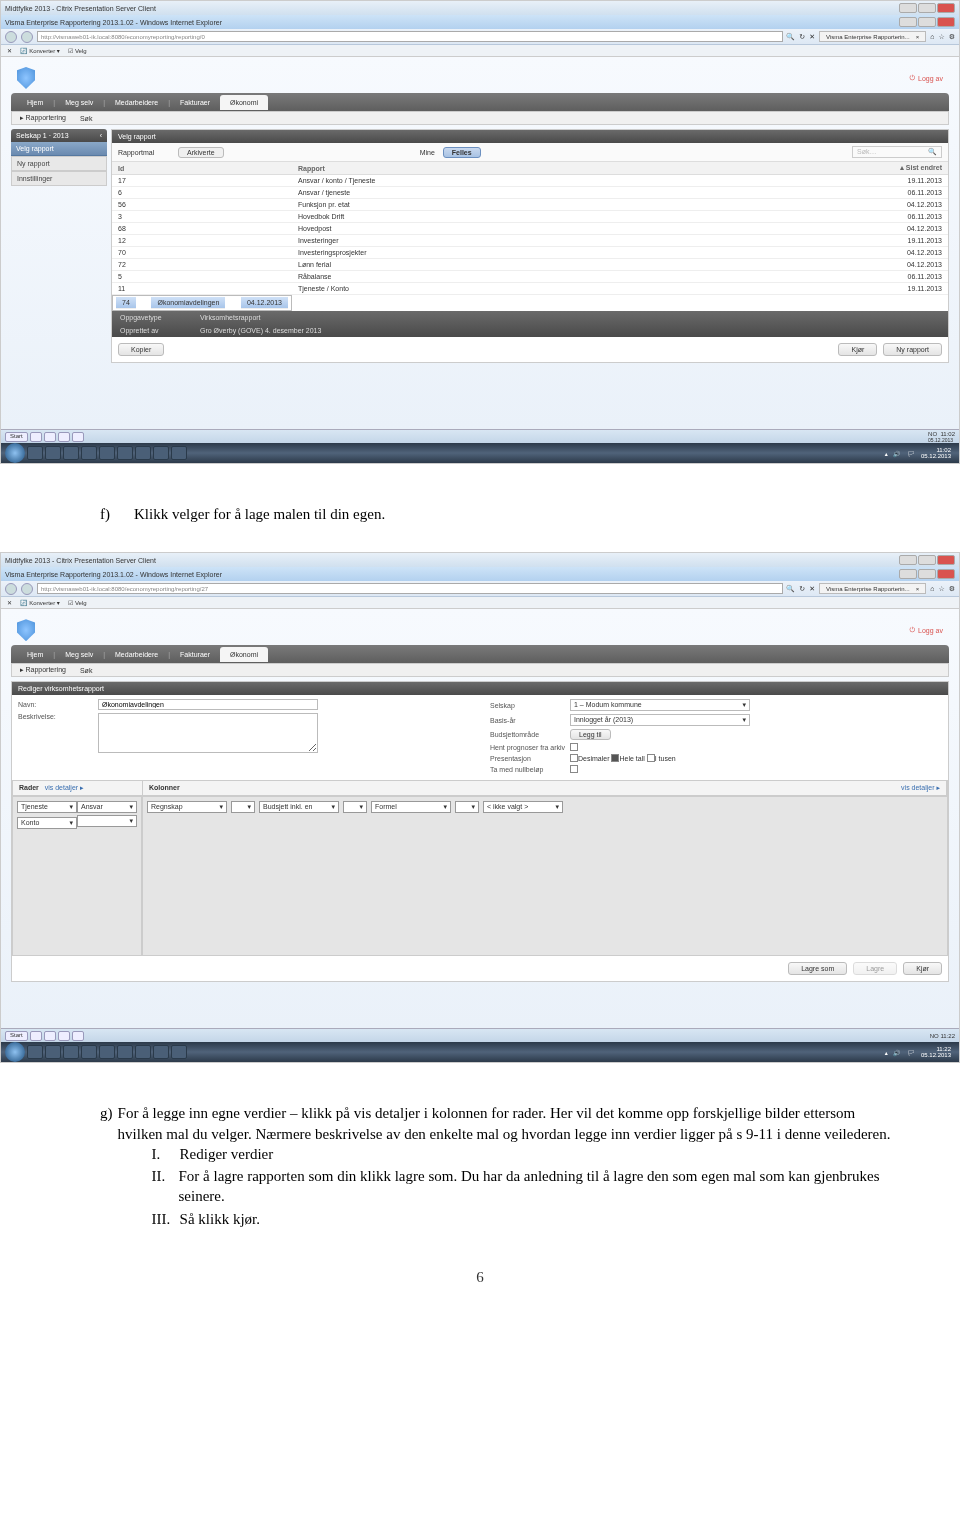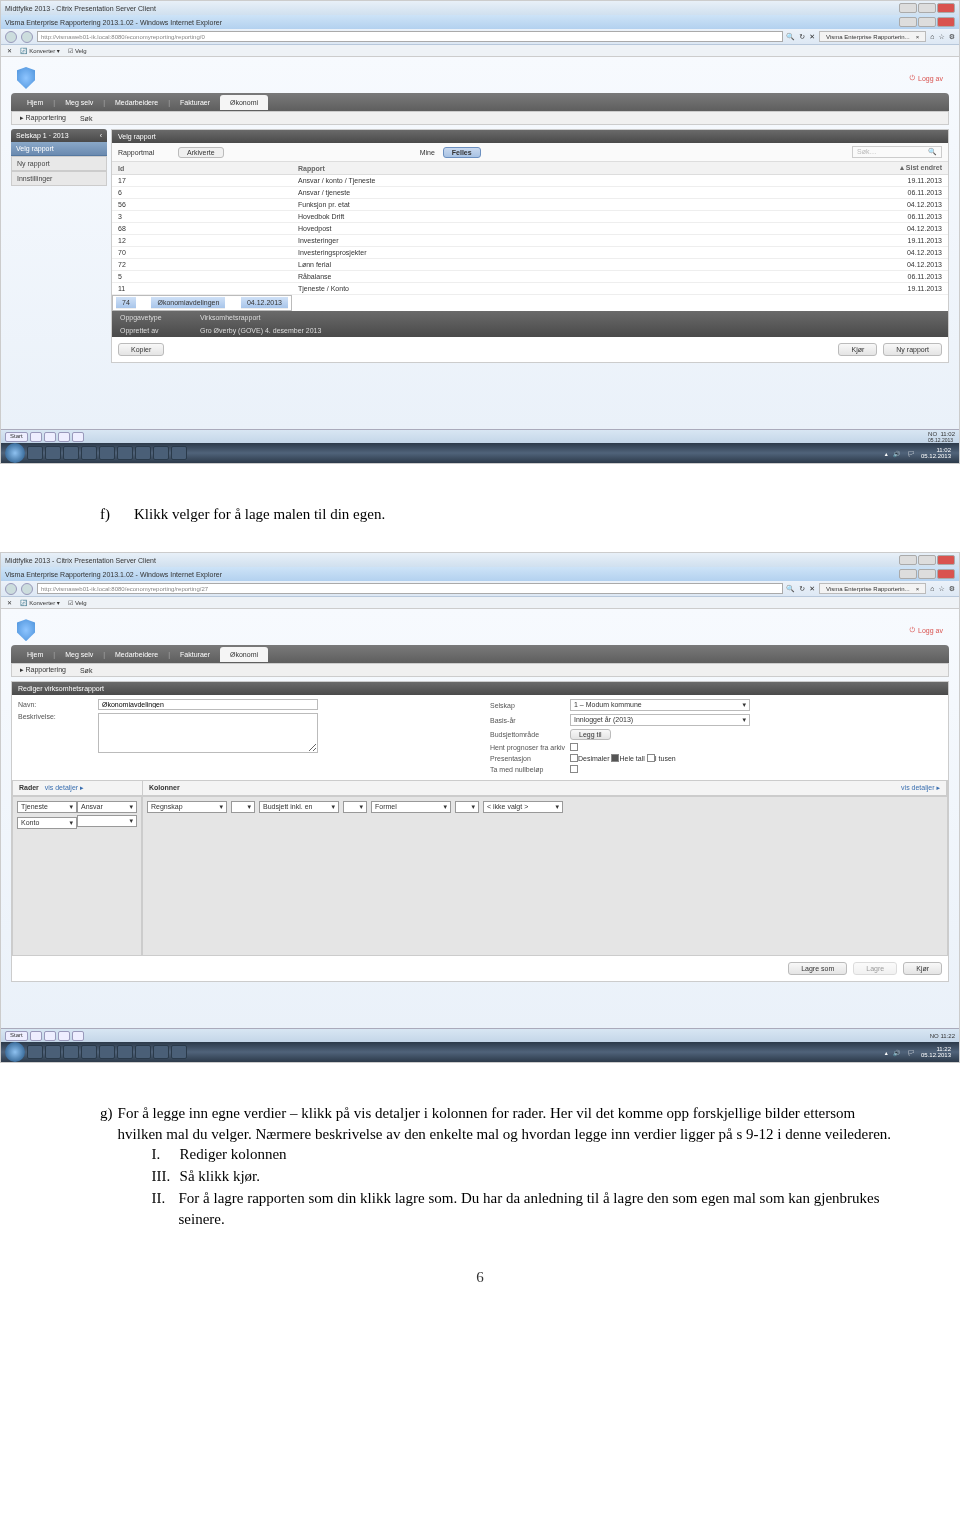--- a/index.html
+++ b/index.html
@@ -494,32 +494,32 @@
         <span>🏳</span>
       <span style="line-height:1;"><span>11:22</span><br><span>05.12.2013</span></span>
     </div>
   </div>
 </div>
 
 <div class="doc-text">
   <div class="item">
     <span class="marker">g)</span>
     <div>
-      <div>For å legge inn egne verdier – klikk på vis detaljer i kolonnen for rader. Her vil det komme opp forskjellige bilder ettersom hvilken mal du velger. Nærmere beskrivelse av den enkelte mal og hvordan legge inn verdier ligger på s 9-12 i denne veilederen.</div>
+      <div>For å legge inn egne verdier – klikk på vis detaljer i kolonnen for rader. Her vil det komme opp forskjellige bilder ettersom hvilken mal du velger. Nærmere beskrivelse av den enkelte mal og hvordan legge inn verdier ligger på s 9-11 i denne veilederen.</div>
       <ol class="roman">
         <li>
             <span class="rm">I.</span>
-            <span>Rediger kolonnen</span>
+            <span>Rediger verdier</span>
+          </li>
+        <li>
+            <span class="rm">II.</span>
+            <span>For å lagre rapporten som din klikk lagre som. Du har da anledning til å lagre den som egen mal som kan gjenbrukes seinere.</span>
           </li>
         <li>
             <span class="rm">III.</span>
             <span>Så klikk kjør.</span>
           </li>
-        <li>
-            <span class="rm">II.</span>
-            <span>For å lagre rapporten som din klikk lagre som. Du har da anledning til å lagre den som egen mal som kan gjenbrukes seinere.</span>
-          </li>
       </ol>
     </div>
   </div>
 </div>
 
 <div class="pagenum">6</div>
 
 </body></html>

